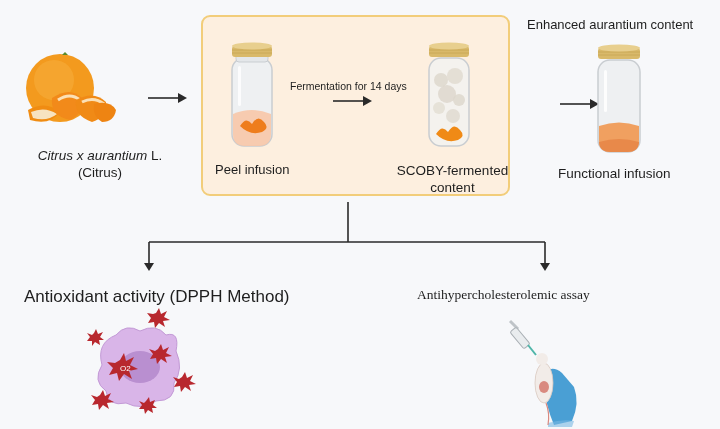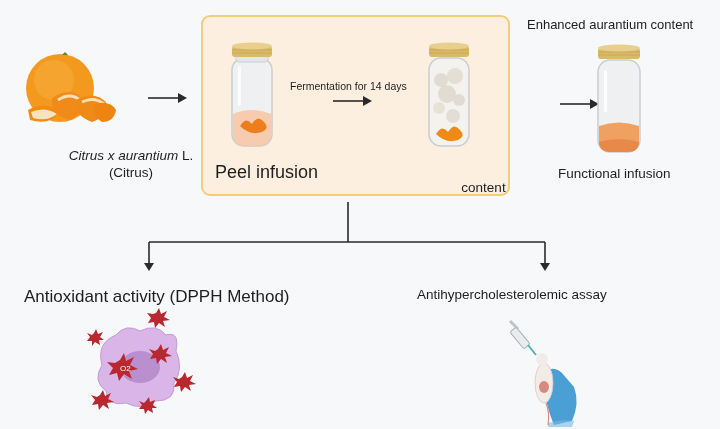--- a/index.html
+++ b/index.html
@@ -4,21 +4,21 @@
 <style>
   html, body { margin:0; padding:0; }
   body {
     width:720px; height:429px; position:relative; overflow:hidden;
     background:#f7f8fa;
     font-family:"Liberation Sans", "DejaVu Sans", sans-serif;
     color:#1e1e1e;
   }
   .abs { position:absolute; }
   .label { font-size:13px; white-space:nowrap; }
-  .center { text-align:center;margin-left:31px; }
+  .center { text-align:center; }
   .process-box {
     position:absolute; left:201px; top:15px; width:309px; height:181px;
     background:#fdefdf; border:2px solid #f2cd7a; border-radius:9px; box-sizing:border-box;
   }
   svg { position:absolute; overflow:visible; }
 </style>
 </head>
 <body>
 
 <div class="abs" style="left:18px;top:48px;width:100px;height:90px;">
@@ -52,21 +52,21 @@
   <rect x="14" y="10" width="32" height="10" rx="3" fill="#e4e7ea" stroke="#c9cdd1"></rect>
   <path d="M11 72 q19 -8 38 0 v20 q0 12 -12 12 h-14 q-12 0 -12 -12 z" fill="#f7c6a8" opacity="0.9"></path>
   <path d="M18 84 q6 -10 12 -2 q6 -10 12 -2 q6 6 -2 10 q-12 4 -22 -6 z" fill="#ee7d1d"></path>
   <rect x="16" y="24" width="3" height="40" rx="1.5" fill="#ffffff" opacity="0.8"></rect>
   <ellipse cx="30" cy="9" rx="20" ry="4" fill="#e3c77d"></ellipse>
   <rect x="10" y="4" width="40" height="11" rx="3" fill="#d9b96a"></rect>
   <line x1="10" y1="8" x2="50" y2="8" stroke="#c6a454" stroke-width="0.8"></line>
   <line x1="10" y1="11" x2="50" y2="11" stroke="#c6a454" stroke-width="0.8"></line>
   <ellipse cx="30" cy="4" rx="20" ry="3.5" fill="#e8cf8e"></ellipse>
 </svg>
-<div class="abs label" style="left:215px;top:162px;font-size:18px;">Peel infusion</div>
+<div class="abs label" style="left:215px;top:162px;font-size:13px;">Peel infusion</div>
 
 <div class="abs label" style="left:290px;top:80px;font-size:10.5px;">Fermentation for 14 days</div>
 <svg style="left:333px;top:96px;" width="40" height="10">
   <line x1="0" y1="5" x2="32" y2="5" stroke="#2a2a2a" stroke-width="1.6"></line>
   <polygon points="30,0 39,5 30,10" fill="#2a2a2a"></polygon>
 </svg>
 
 <svg style="left:419px;top:42px;" width="60" height="112">
   <rect x="10" y="16" width="40" height="88" rx="12" fill="#f4f2ee" stroke="#c9cdd1" stroke-width="1.5"></rect>
   <circle cx="22" cy="38" r="7" fill="#dcd6cb" opacity="0.8"></circle>
@@ -76,21 +76,21 @@
   <circle cx="20" cy="66" r="6" fill="#e2ddd2" opacity="0.8"></circle>
   <circle cx="34" cy="74" r="7" fill="#dcd6cb" opacity="0.7"></circle>
   <path d="M17 92 q6 -10 12 -2 q6 -10 12 -2 q6 6 -2 10 q-12 4 -22 -6 z" fill="#f08a16"></path>
   <ellipse cx="30" cy="9" rx="20" ry="4" fill="#e3c77d"></ellipse>
   <rect x="10" y="4" width="40" height="11" rx="3" fill="#d9b96a"></rect>
   <line x1="10" y1="8" x2="50" y2="8" stroke="#c6a454" stroke-width="0.8"></line>
   <line x1="10" y1="11" x2="50" y2="11" stroke="#c6a454" stroke-width="0.8"></line>
   <ellipse cx="30" cy="4" rx="20" ry="3.5" fill="#e8cf8e"></ellipse>
 </svg>
 <div class="abs label center" style="left:380px;top:162px;width:145px;font-size:13.5px;line-height:17px;">
-  <br>
+  <span>SCOBY-fermented</span><br>
   <span>content</span>
 </div>
 
 <svg style="left:560px;top:99px;" width="40" height="10">
   <line x1="0" y1="5" x2="32" y2="5" stroke="#2a2a2a" stroke-width="1.6"></line>
   <polygon points="30,0 39,5 30,10" fill="#2a2a2a"></polygon>
 </svg>
 
 <div class="abs label" style="left:527px;top:17px;font-size:13px;">Enhanced aurantium content</div>
 <svg style="left:588px;top:44px;" width="62" height="114">
@@ -124,21 +124,21 @@
   </g>
   <polygon points="74,8 77,3 79,9 85,6 82,12 88,15 81,16 83,22 77,18 73,23 72,17 66,18 69,13 65,8 71,9" fill="#b8282e"></polygon>
   <polygon points="12,28 14,24 16,29 21,27 18,32 22,35 17,35 18,40 13,37 10,41 10,36 5,36 8,32 5,28 10,30" fill="#b8282e"></polygon>
   <polygon points="76,44 79,39 81,45 87,42 84,48 90,51 83,52 85,58 79,54 75,59 74,53 68,54 71,49 67,44 73,46" fill="#b8282e"></polygon>
   <polygon points="100,72 103,67 105,73 111,70 108,76 114,79 107,80 109,86 103,82 99,87 98,81 92,82 95,77 91,72 97,74" fill="#b8282e"></polygon>
   <polygon points="18,90 21,85 23,91 29,88 26,94 32,97 25,98 27,104 21,100 17,105 16,99 10,100 13,95 9,90 15,92" fill="#b8282e"></polygon>
   <polygon points="64,96 67,92 68,97 73,95 71,100 75,103 70,103 71,108 66,105 63,109 62,104 57,104 60,100 57,96 62,98" fill="#b8282e"></polygon>
   <text x="38" y="66" font-size="8" fill="#ffffff" font-family="Liberation Sans, sans-serif">O2</text>
 </svg>
 
-<div class="abs label" style="left:417px;top:287px;font-size:13.5px;">Antihypercholesterolemic assay</div>
+<div class="abs label" style="left:417px;top:287px;font-size:13.5px;font-family:Liberation Serif, serif;">Antihypercholesterolemic assay</div>
 <svg style="left:500px;top:315px;" width="80" height="112">
   <g>
     <line x1="10" y1="6" x2="18" y2="14" stroke="#bfc4c8" stroke-width="3"></line>
     <rect x="16" y="12" width="8" height="22" rx="2" transform="rotate(-40 20 23)" fill="#e9ecee" stroke="#a9afb4"></rect>
     <line x1="28" y1="30" x2="36" y2="40" stroke="#4fb5a8" stroke-width="2"></line>
   </g>
   <path d="M42 62 q8 -14 20 -4 l12 14 q6 16 -2 34 l-18 4 q-8 -18 -12 -48 z" fill="#4a9fd4"></path>
   <path d="M48 108 q14 -4 26 -2 l-2 6 h-24 z" fill="#7ab9e2" opacity="0.6"></path>
   <g>
     <ellipse cx="44" cy="68" rx="9" ry="20" fill="#f2ece8" stroke="#d9c9c0" stroke-width="0.8"></ellipse>

